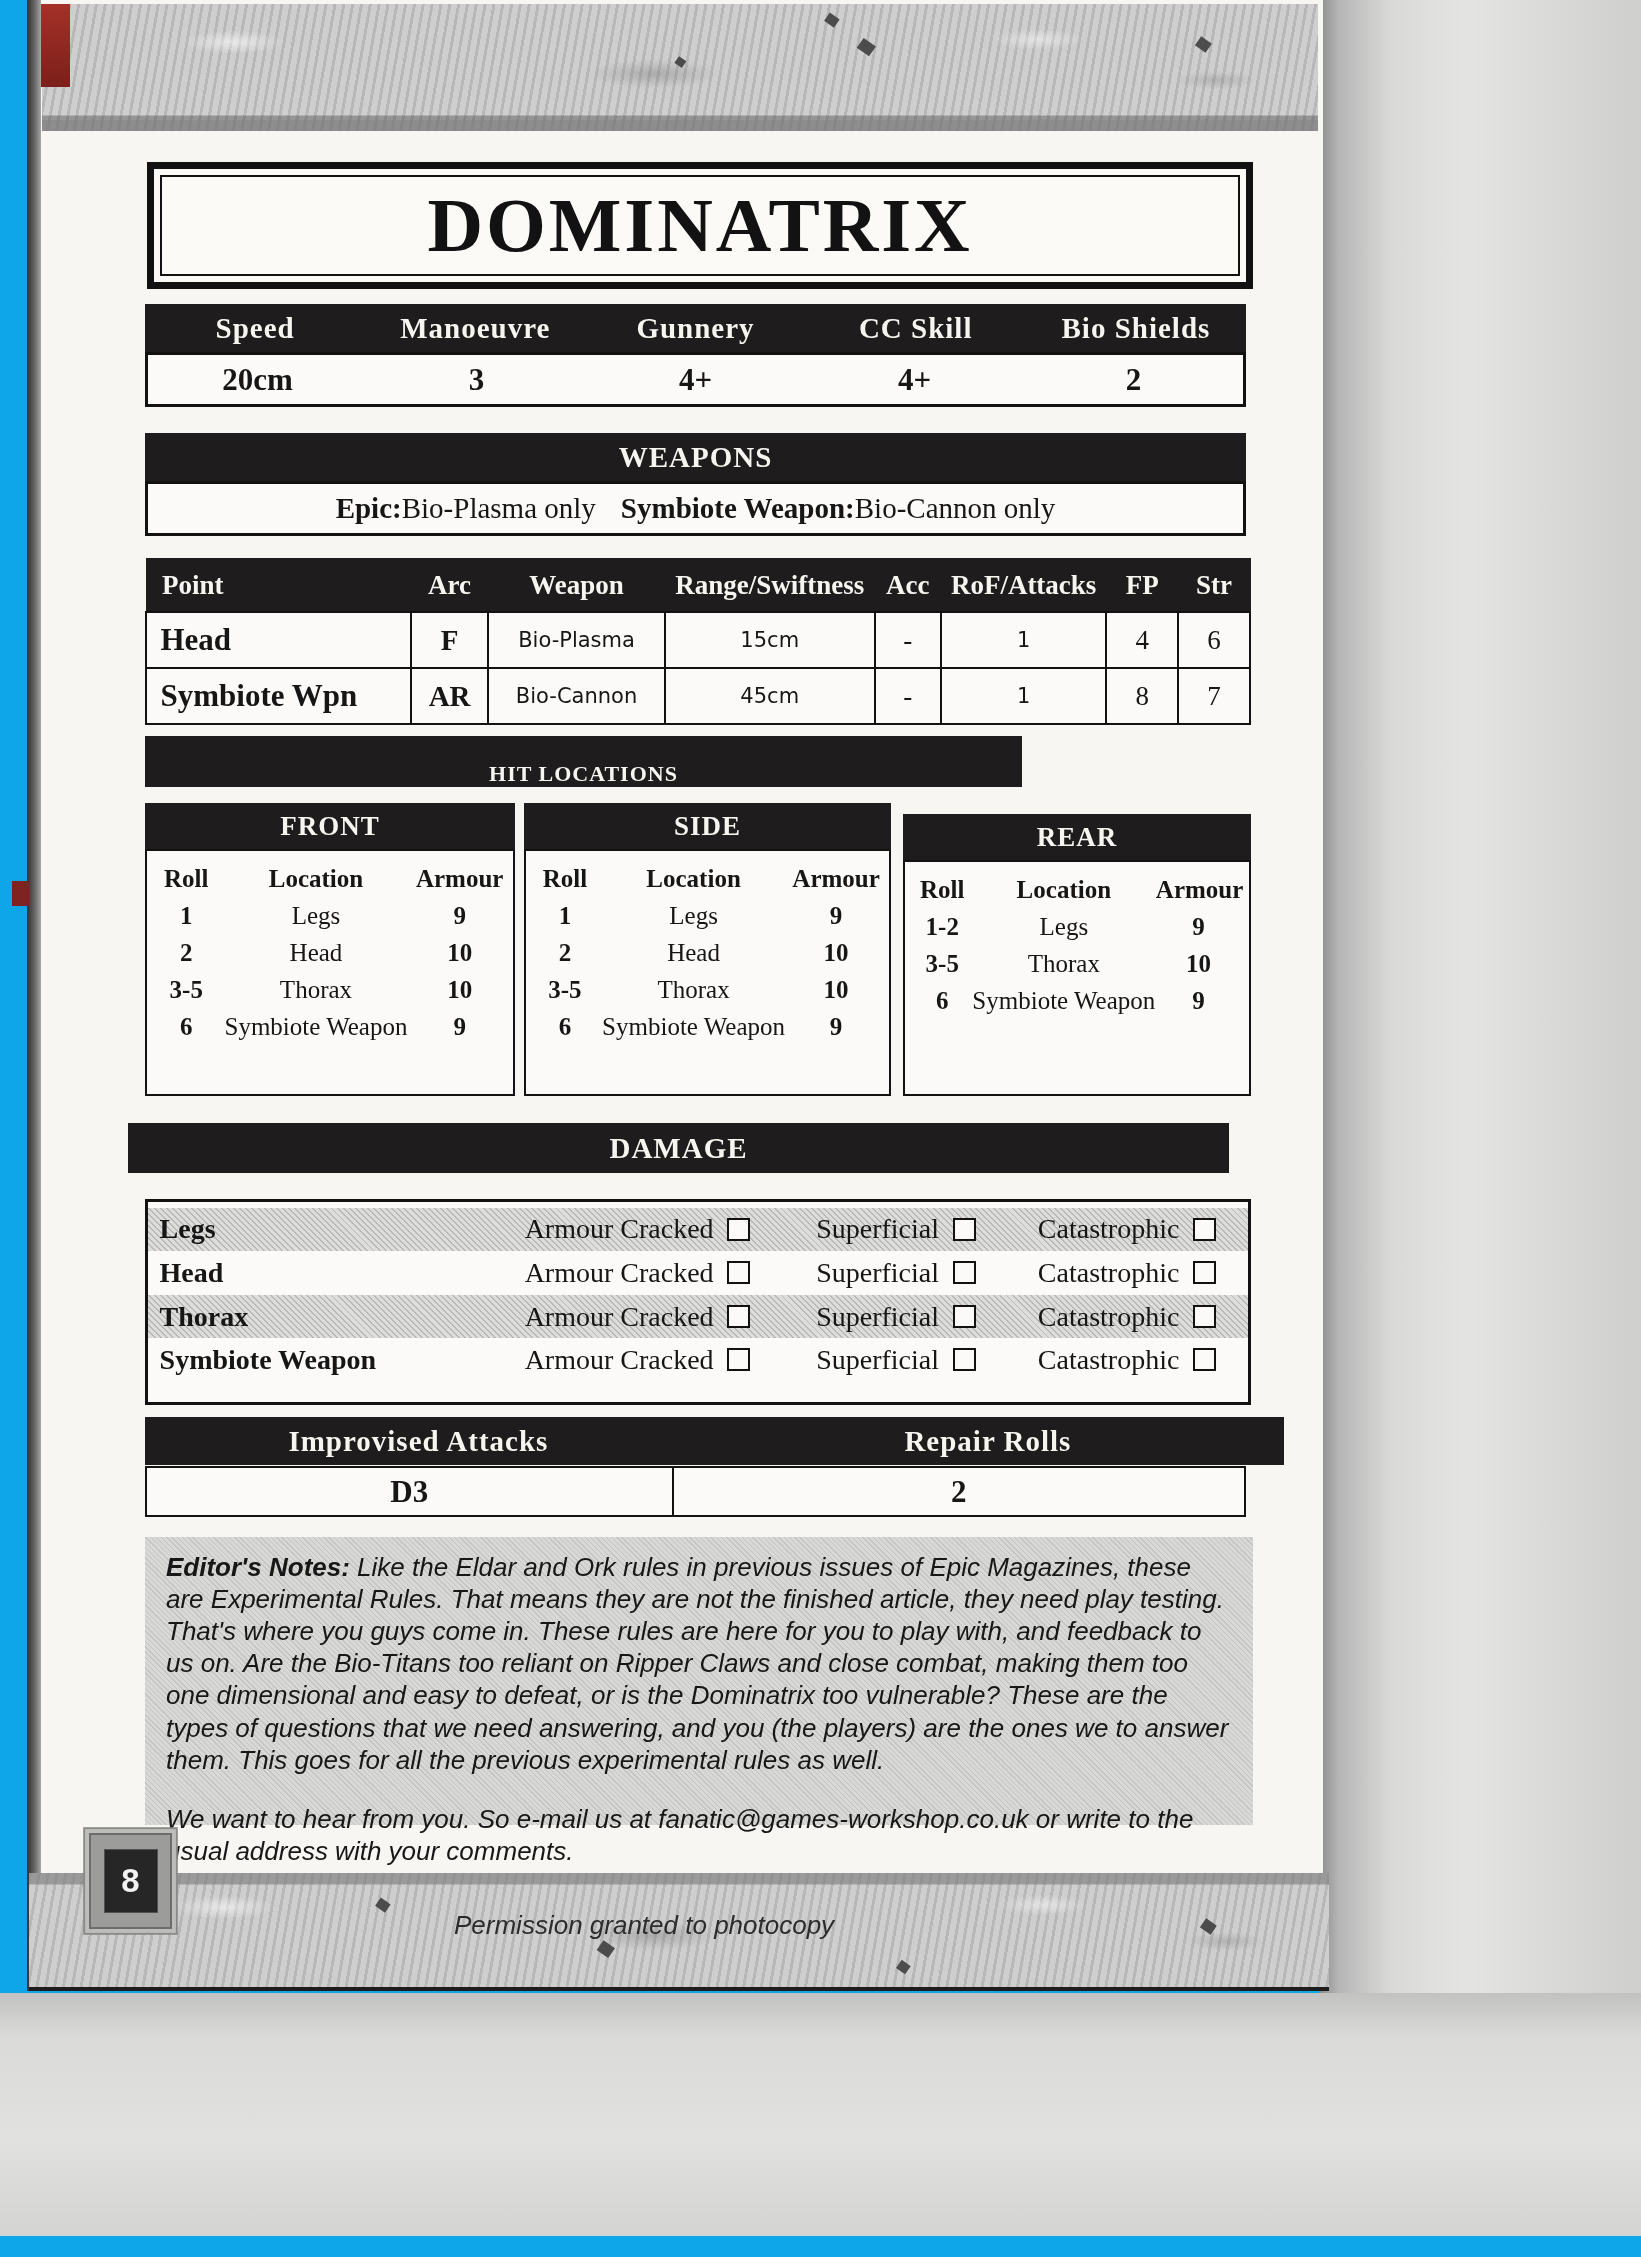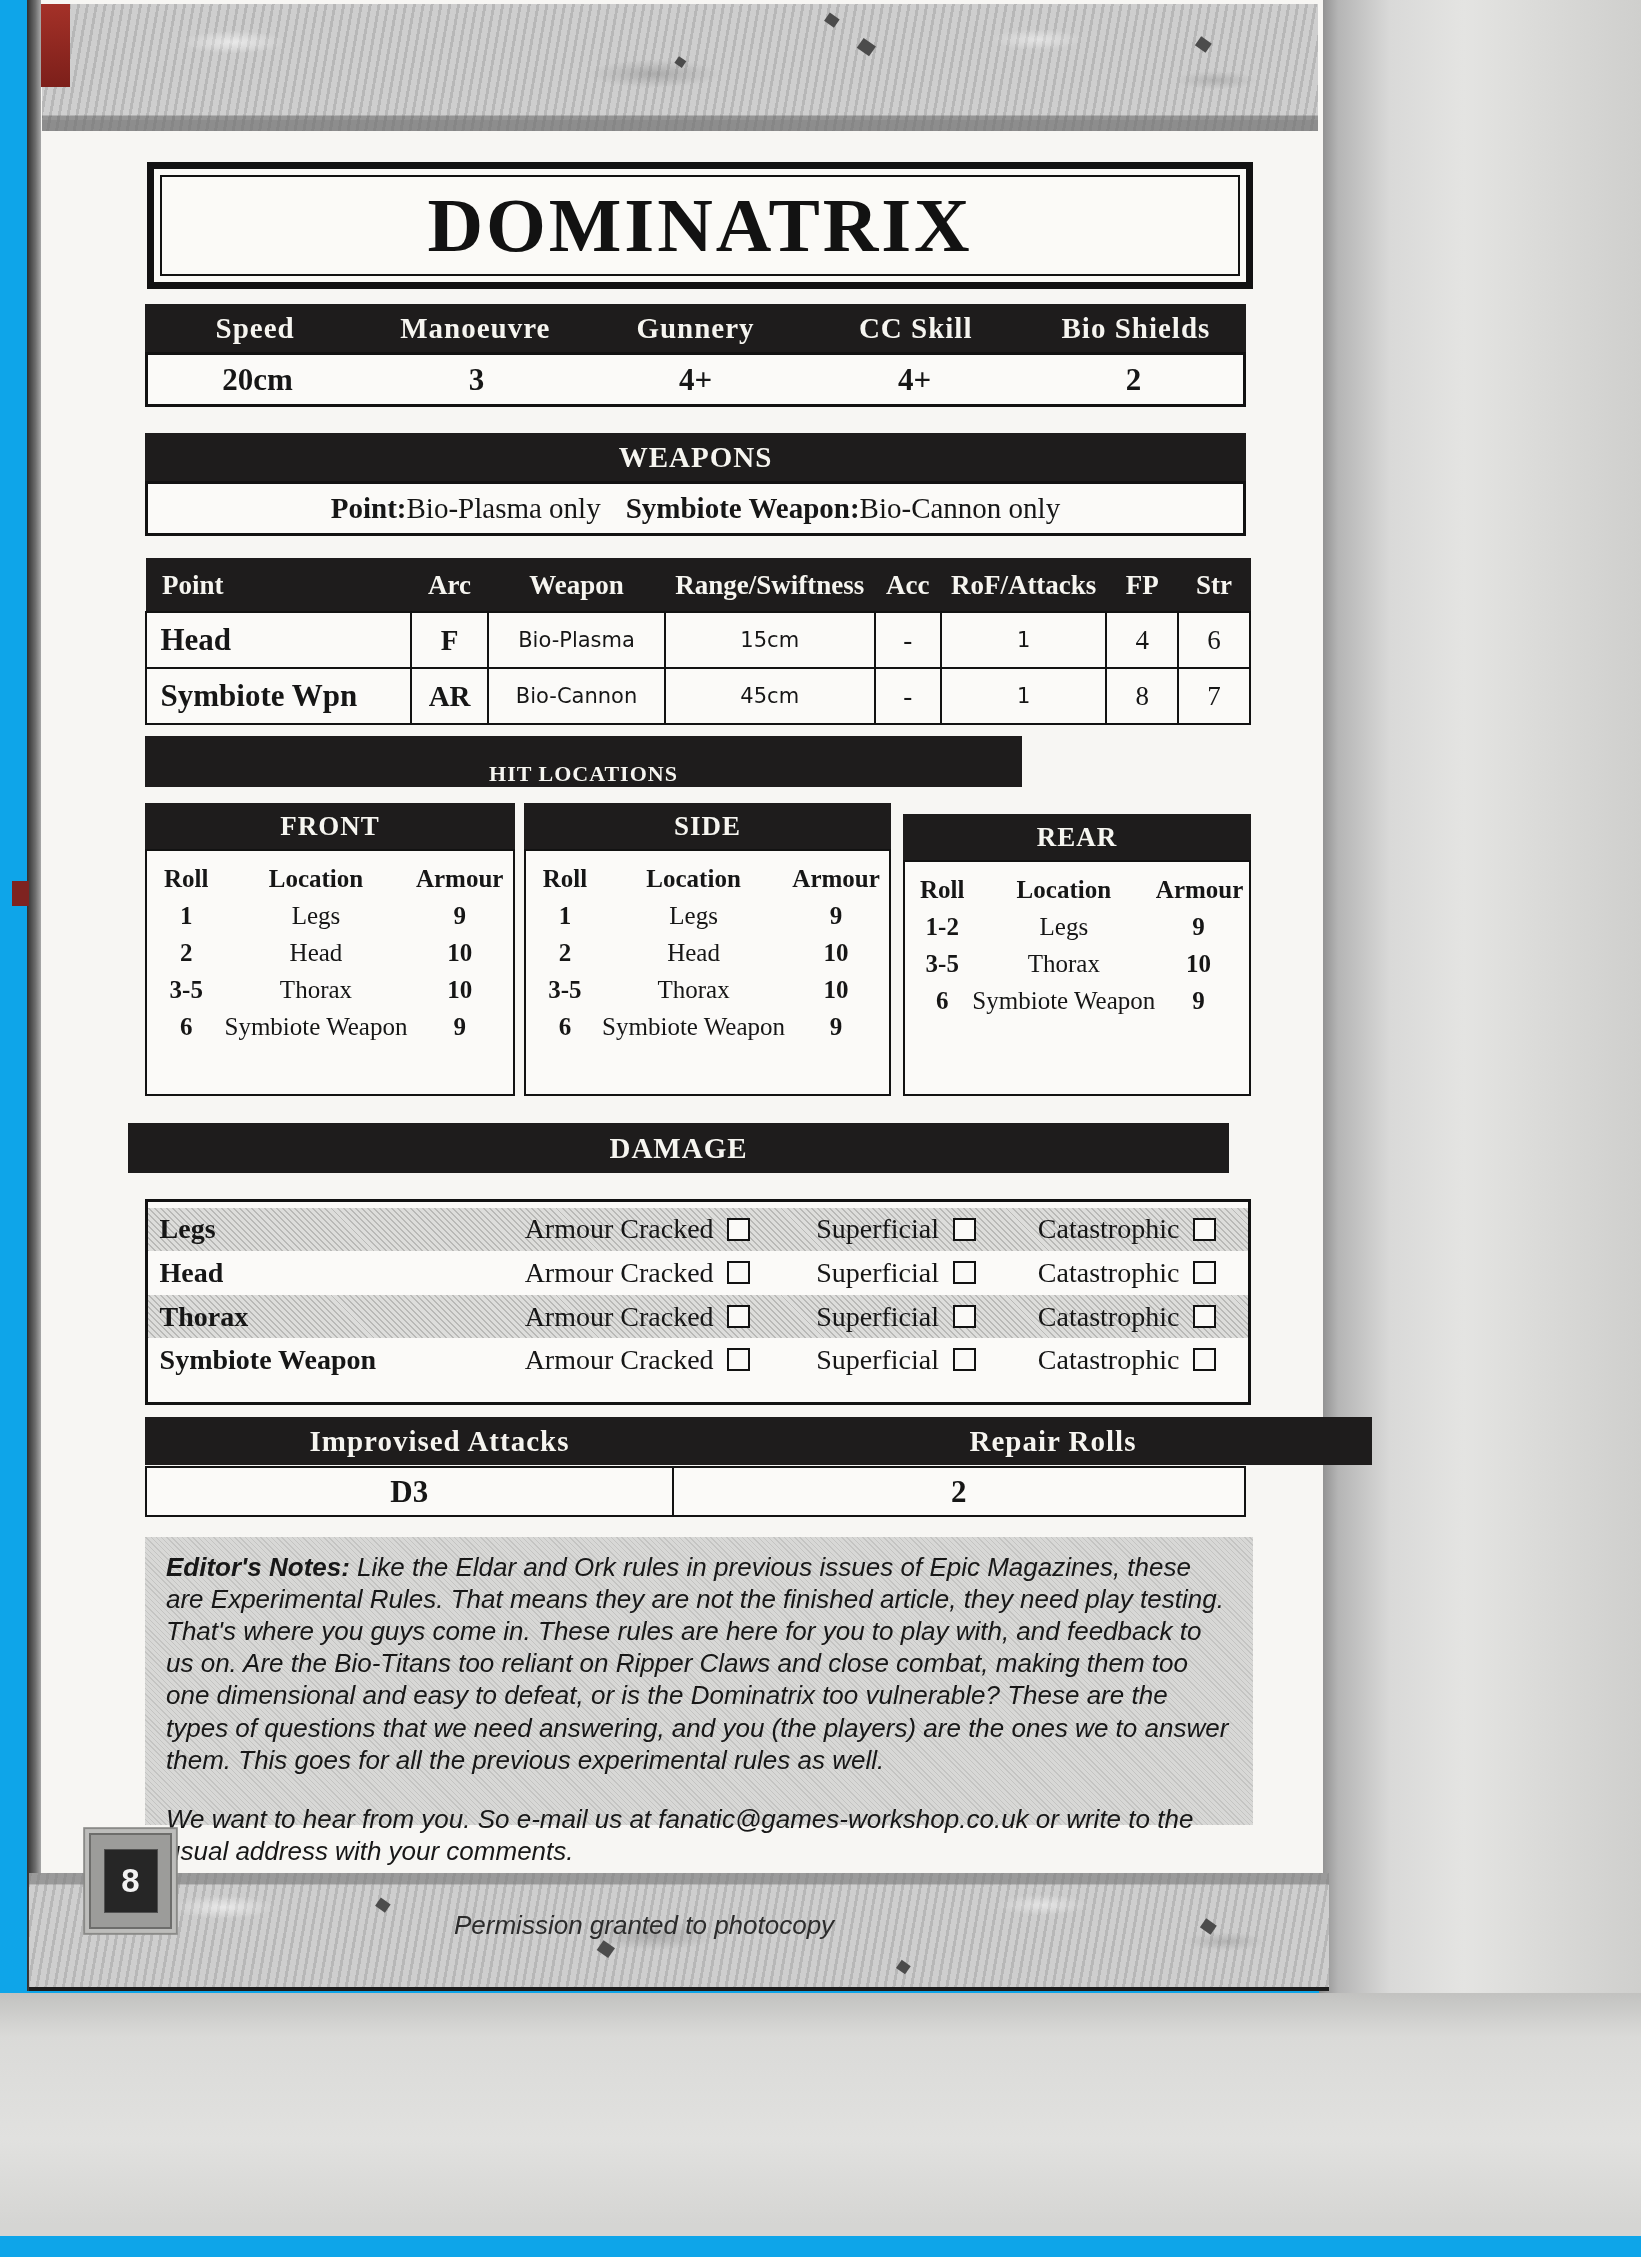--- a/index.html
+++ b/index.html
@@ -79,21 +79,21 @@
   .damage-band{left:128px;top:1123px;width:1101px;height:50px;font-size:29px;}
   .damage-box{position:absolute;left:145px;top:1199px;width:1106px;height:206px;background:#fbfaf8;
     border:3.9px solid #121212;box-sizing:border-box;}
   .dmg-row{position:absolute;left:0;right:0;height:43px;display:grid;
     grid-template-columns:31% 27% 20% 22%;align-items:center;font-size:28px;}
   .dmg-row.shaded{background:repeating-linear-gradient(45deg,#b9b9b7 0 1.4px,#dddddb 1.4px 4.3px);}
   .dmg-loc{font-weight:700;padding-left:11.6px;}
   .dmg-item{display:flex;align-items:center;justify-content:center;gap:13.5px;}
   .cbx{display:inline-block;width:19.3px;height:19.3px;border:2.9px solid #121212;background:#fbfaf8;}
   
-  .ir-head{left:145px;top:1417px;width:1227px;height:48px;display:grid;grid-template-columns:48% 52%;
+  .ir-head{left:145px;top:1417px;width:1139px;height:48px;display:grid;grid-template-columns:48% 52%;
     align-items:center;font-size:29px;}
   .ir-head span{text-align:center;}
   .ir-body{position:absolute;left:145px;top:1466px;width:1101px;height:51px;background:#fbfaf8;
     border:2.9px solid #121212;box-sizing:border-box;display:grid;grid-template-columns:48% 52%;
     align-items:center;font-size:31px;font-weight:700;}
   .ir-body span{text-align:center;}
   .ir-body span:first-child{border-right:2.9px solid #121212;height:100%;display:flex;
     align-items:center;justify-content:center;box-sizing:border-box;}
   
   .editors-box{position:absolute;left:145px;top:1537px;width:1108px;height:288px;
@@ -149,21 +149,21 @@
     <span>3</span>
     <span>4+</span>
     <span>4+</span>
     <span>2</span>
   </div>
 
   <div class="band weapons-band">
     <span>WEAPONS</span>
   </div>
   <div class="weapons-note">
-    <b>Point:</b>
+    <b>Epic:</b>
     <span> Bio-Plasma only</span>
     <span class="gap"></span>
     <b>Symbiote Weapon:</b>
     <span> Bio-Cannon only</span>
   </div>
 
   <table class="weapon-table">
     <colgroup>
       <col style="width:24%">
         <col style="width:7%">

